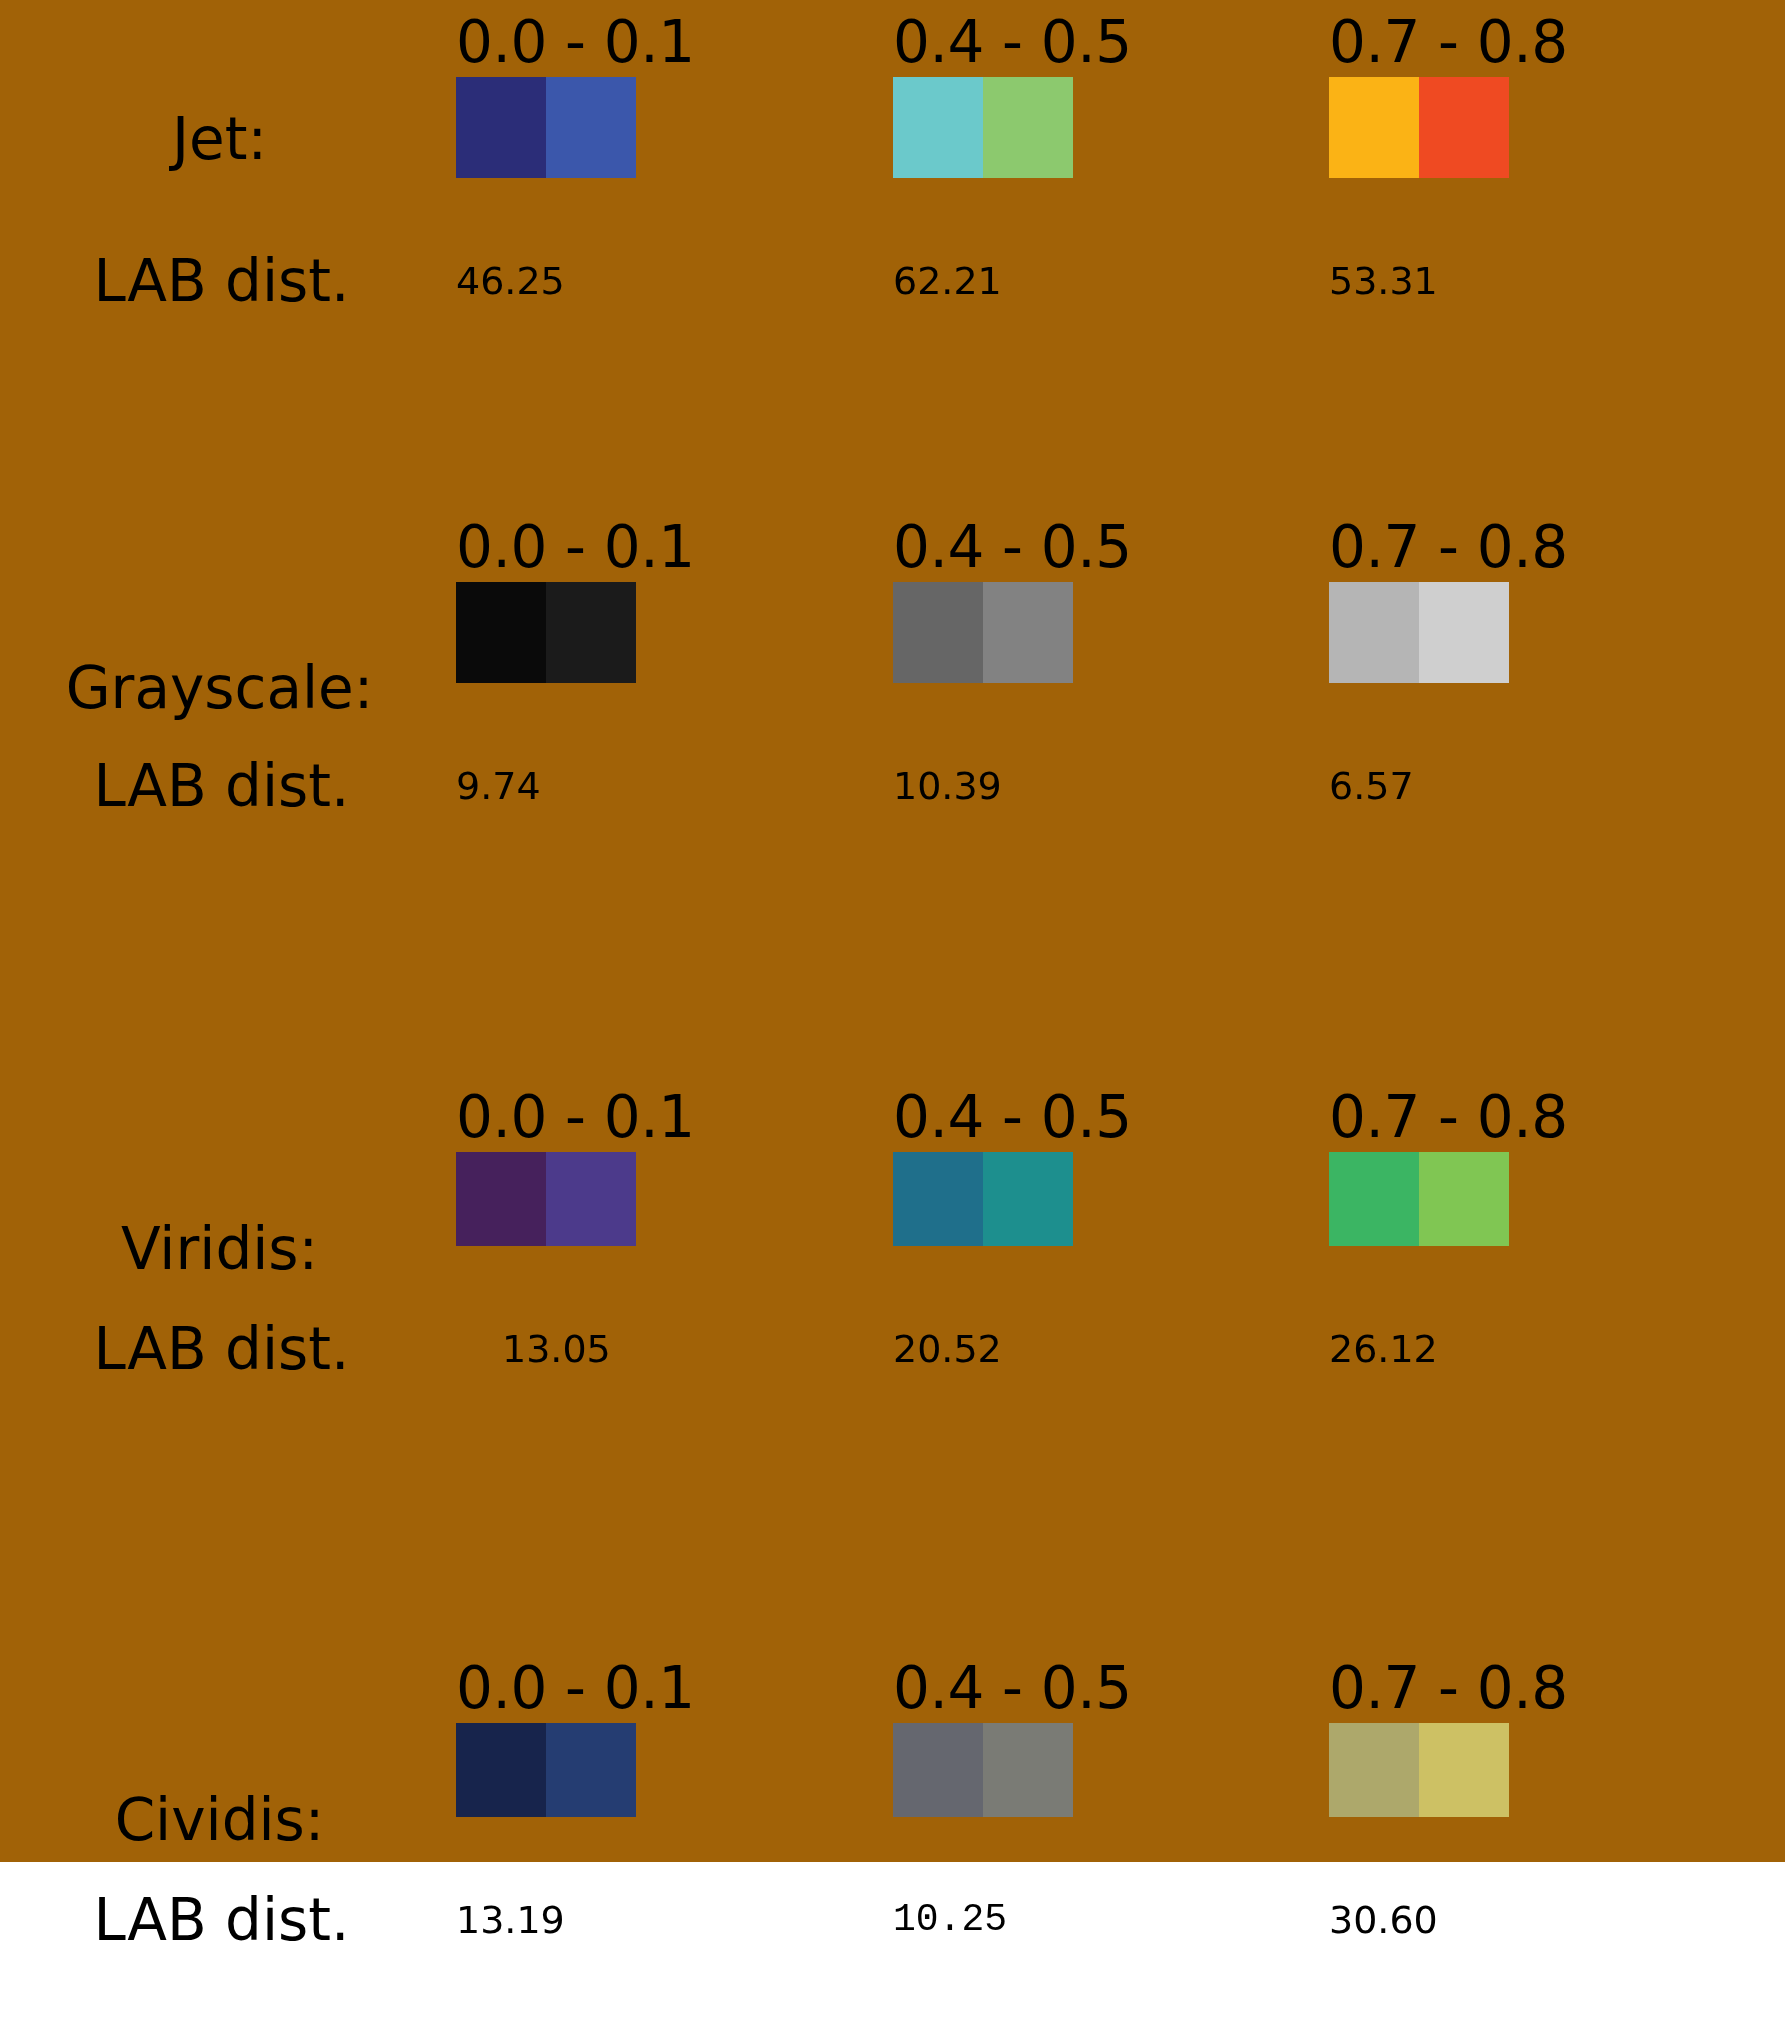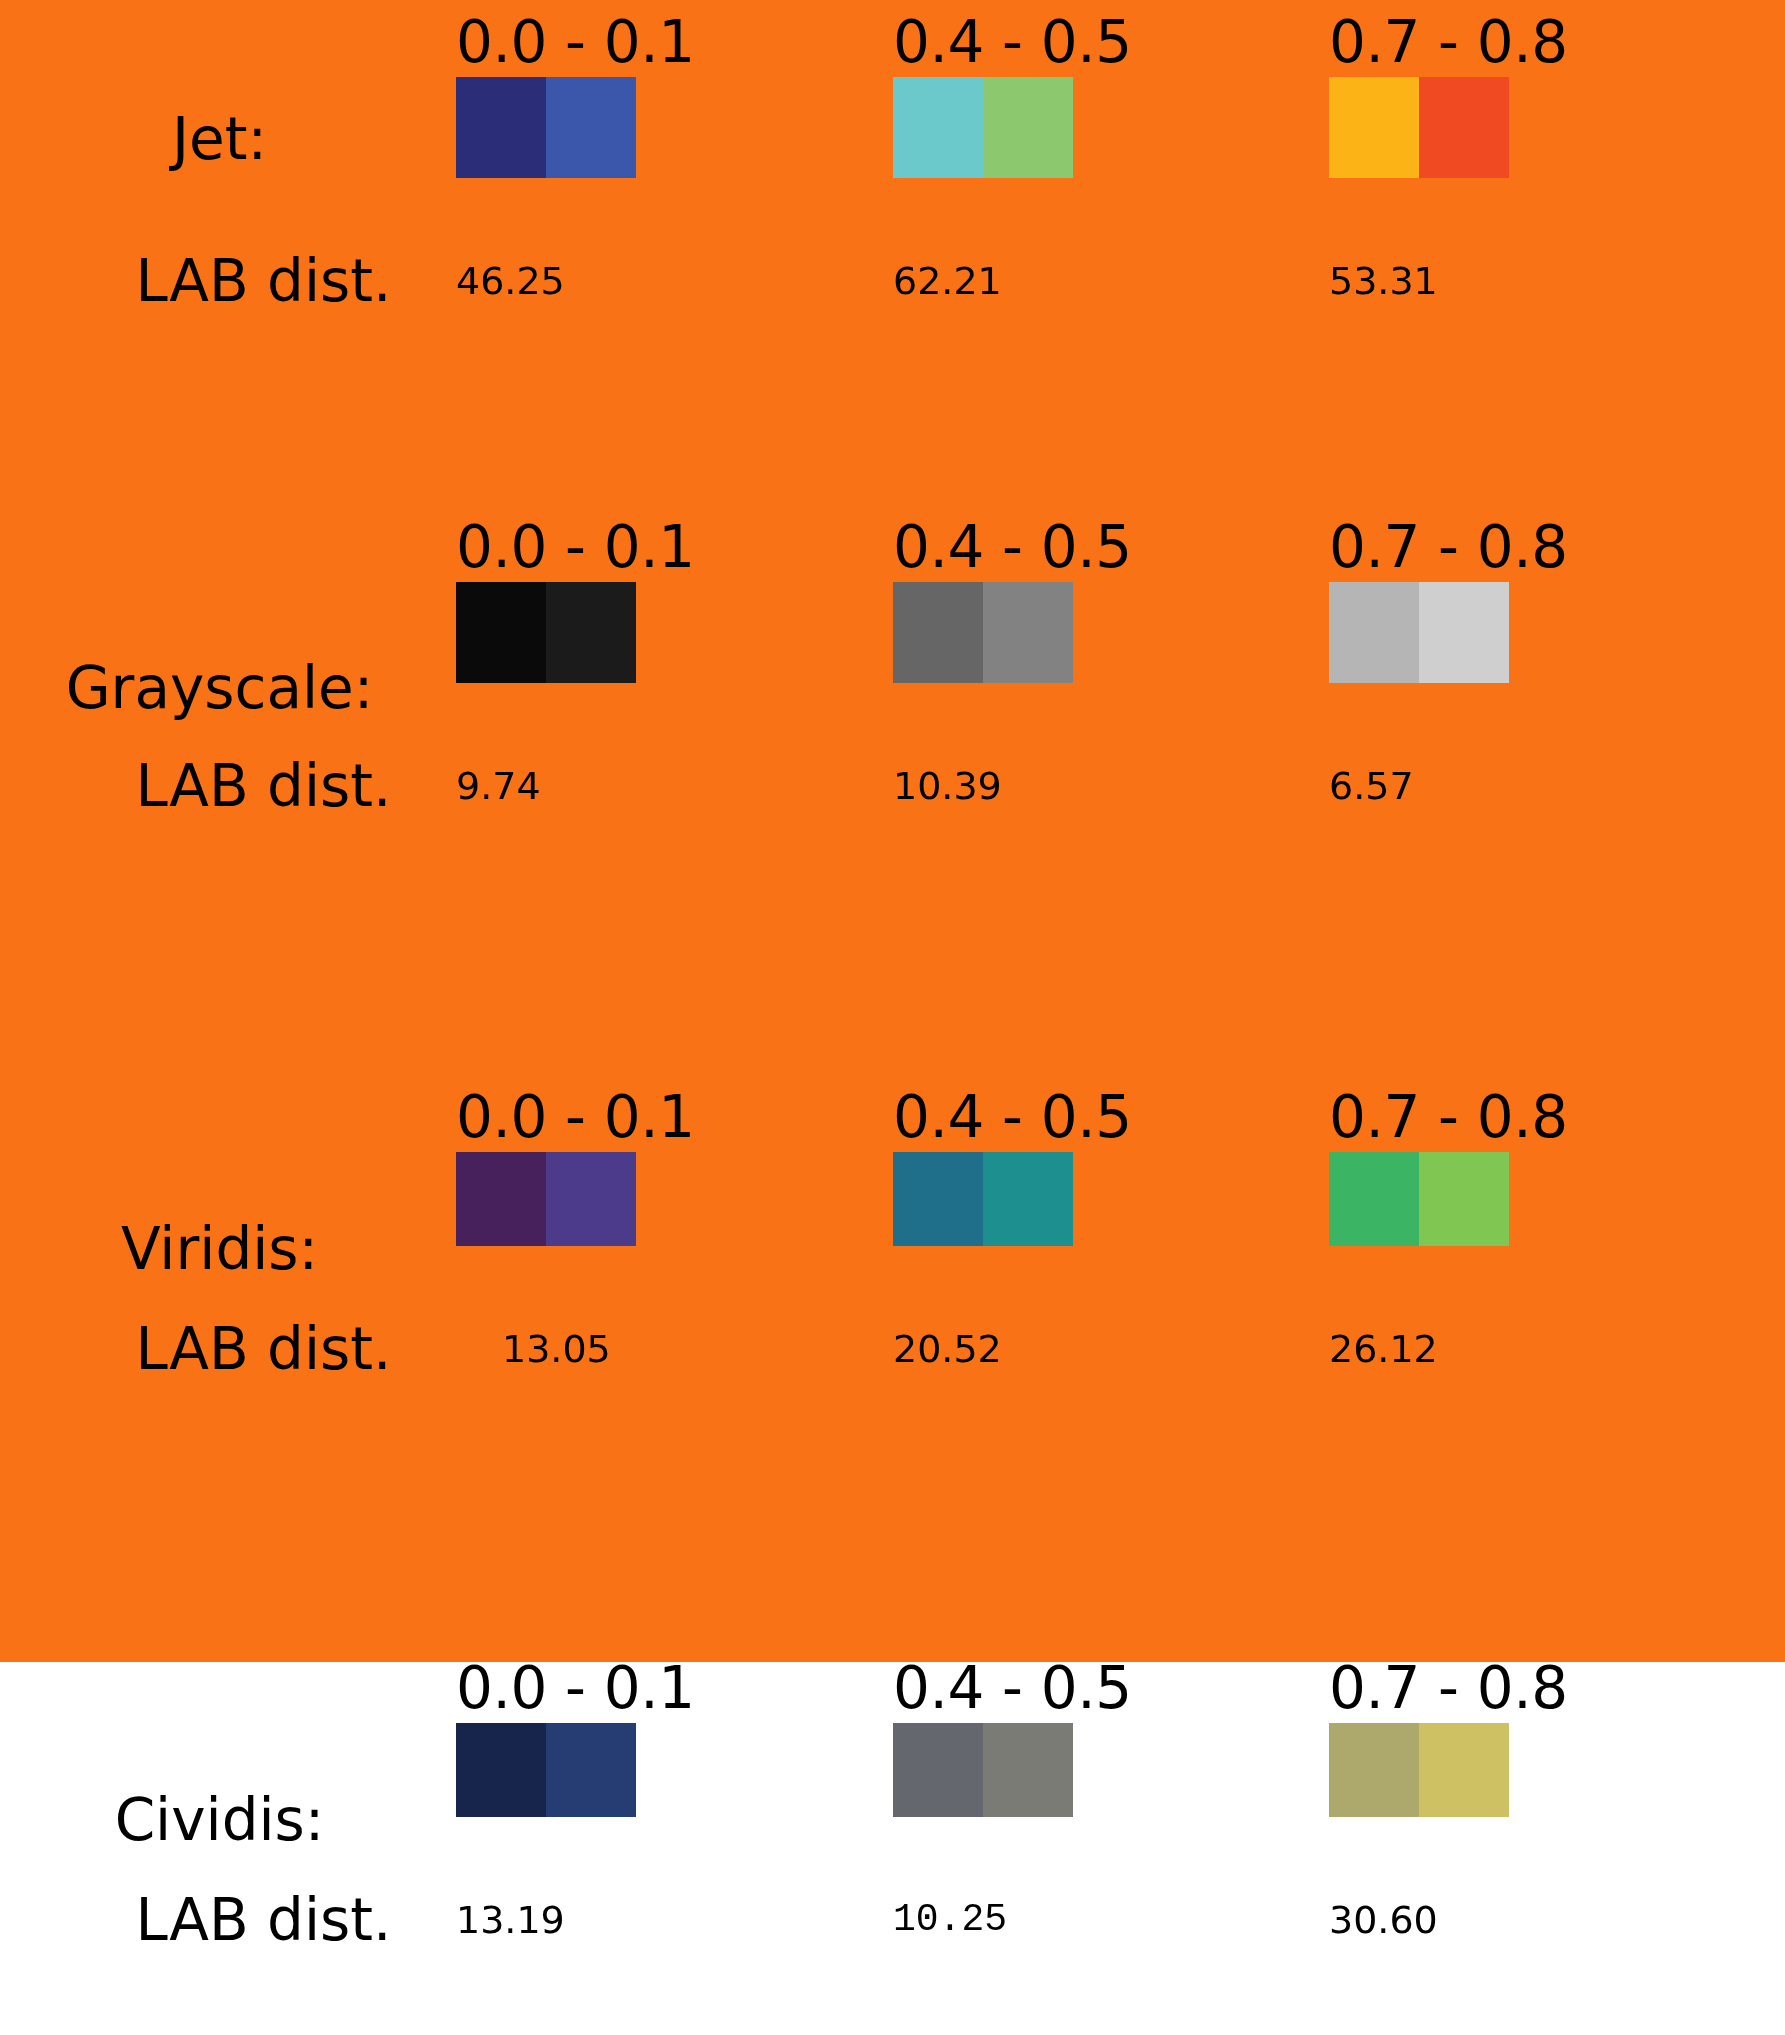--- a/index.html
+++ b/index.html
@@ -11,22 +11,22 @@
     width: 1786px;
     height: 2035px;
     font-family: "DejaVu Sans", "Liberation Sans", sans-serif;
     color: #000000;
     overflow: hidden;
   }
 
   #sheet {
     position: relative;
     width: 1786px;
-    height: 1662px;
-    background: #f97316;
+    height: 1862px;
+    background: #a16207;
   }
 
   
   .cmap-block {
     position: absolute;
     left: 0;
     width: 1786px;
   }
 
   
@@ -92,21 +92,20 @@
     position: absolute;
     left: 0;
     top: 0;
     width: 443px;
     height: 70px;
     line-height: 70px;
     text-align: center;
     font-size: 58px;
     white-space: nowrap;
     color: #000000;
-    margin-left: 42px;
   }
   .labdist-value {
     position: absolute;
     top: 0;
     height: 70px;
     line-height: 70px;
     text-align: left;
     font-size: 38px;
     white-space: nowrap;
     color: #000000;

